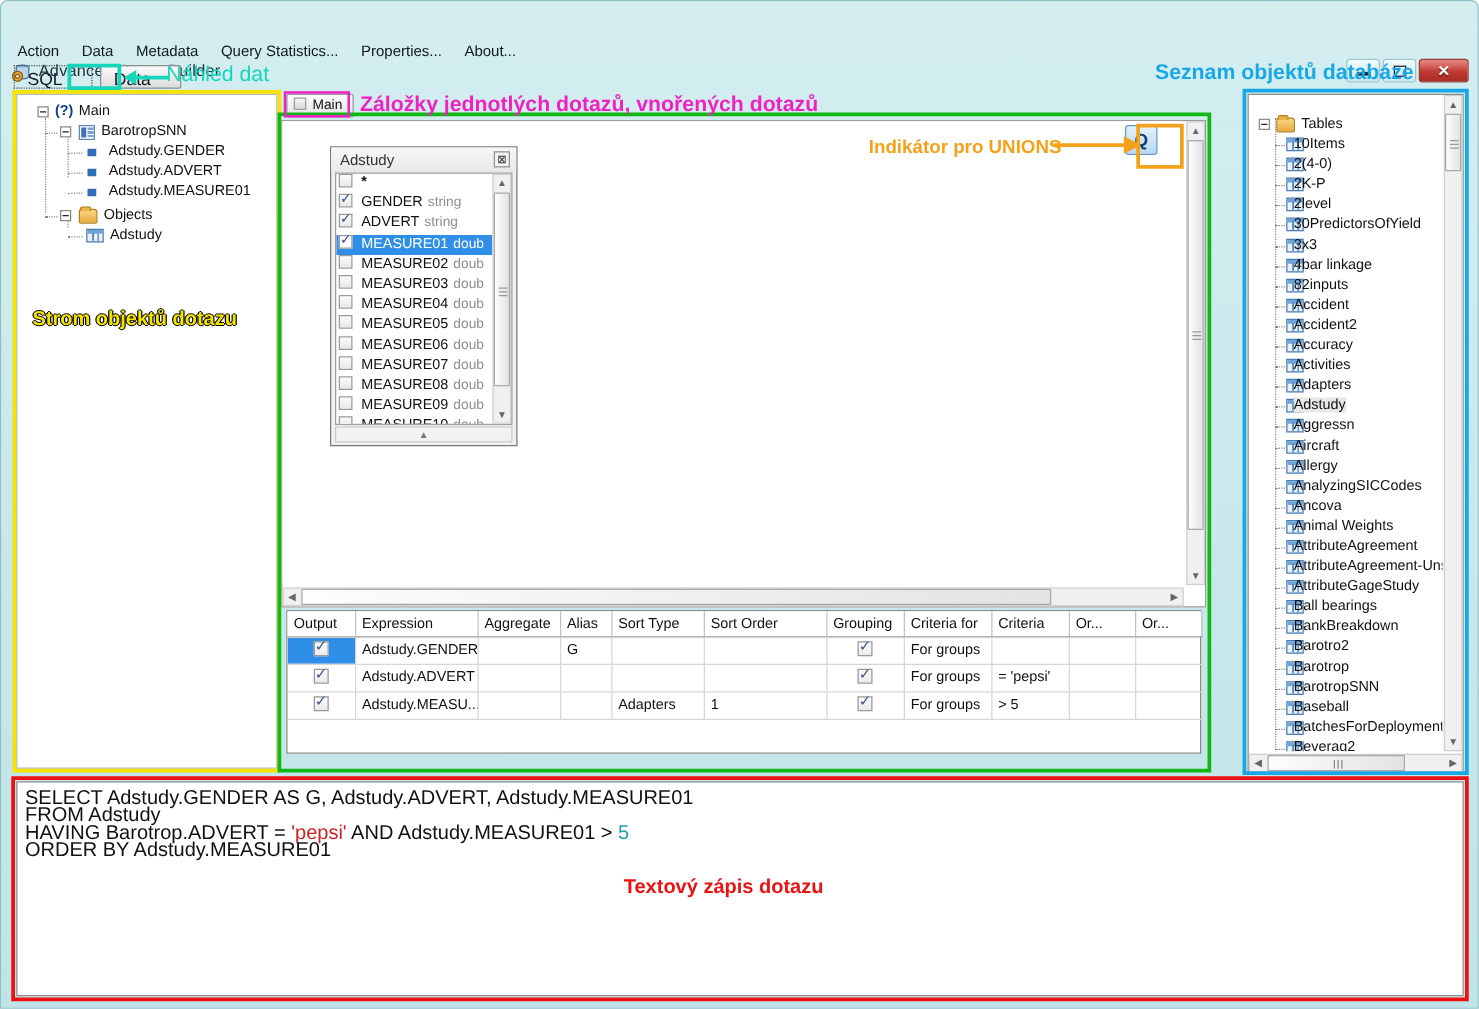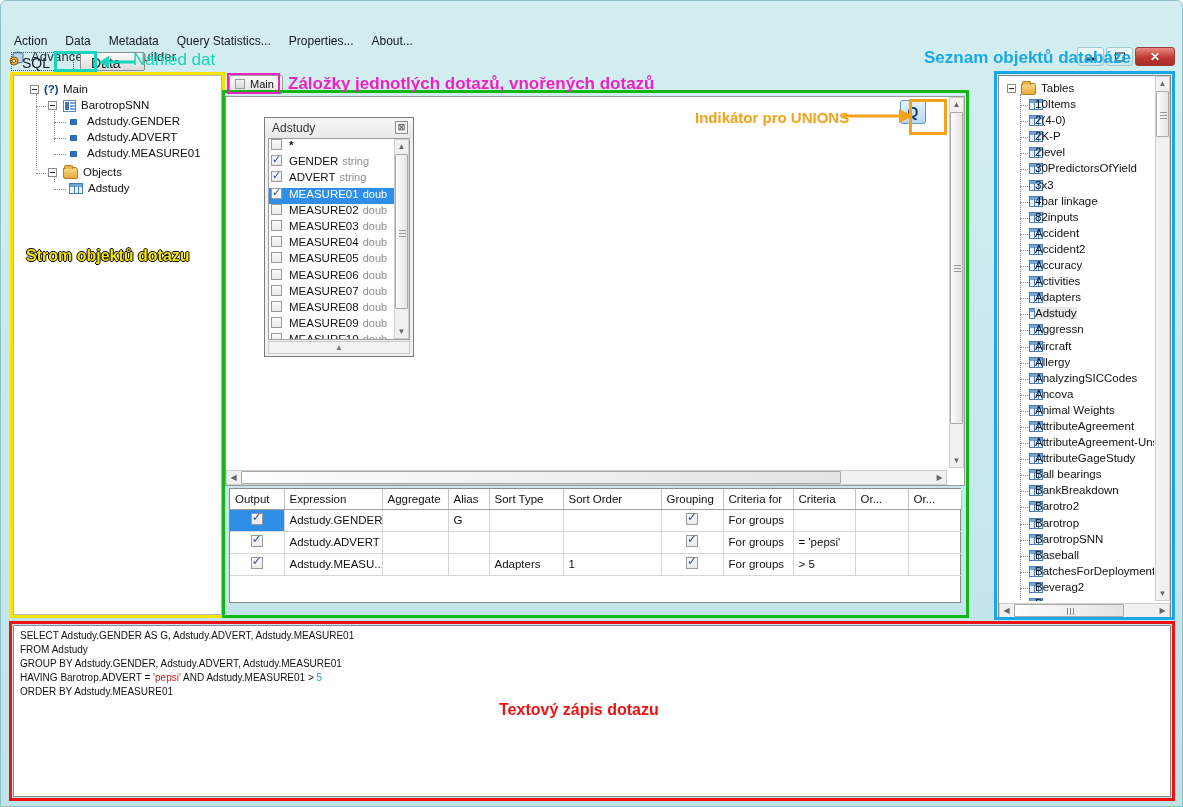--- a/index.html
+++ b/index.html
@@ -240,21 +240,21 @@
     background:#fff; border:1px solid #8a8a8a; overflow:hidden;
   }
   .ot-row { position:relative; height:16.1px; font-size:11.5px; color:#111; white-space:nowrap; }
   .ot-row .otlbl { position:absolute; left:36px; top:1px; }
   .ot-row.sel .otlbl { background:#e8e8e8; }
 
   
   #sqlpanel {
     position:absolute; left:12px; top:624px; width:1158px; height:172px;
     background:#fff; border:1px solid #8a8a8a;
-    font-size:10px; color:#111; padding:4px 0 0 6px;
+    font-size:16px; color:#111; padding:4px 0 0 6px;
   }
   .sqlline { height:14px; white-space:pre; }
   .lit-str { color:#cc2222; }
   .lit-num { color:#1f9fa8; }
 
   
   .anno-box { position:absolute; pointer-events:none; }
   #an-yellow { left:9px;  top:71px;  width:215px; height:546px; border:3px solid #f5e400; }
   #an-green  { left:221px;top:89px;  width:747px; height:528px; border:3px solid #11b814; }
   #an-magenta{ left:226px;top:72px;  width:53px;  height:21px;  border:2px solid #ef21c3; }
@@ -513,21 +513,21 @@
           <td></td>
         </tr>
       </tbody>
     </table>
   </div>
 
   <div id="objpanel">
     <div style="position:absolute; left:0; top:0; right:16px; bottom:17px; overflow:hidden;">
       <div class="dotline" style="left:21px; top:18px; height:516px;"></div>
 
-      <div class="ot-row" style="margin-top:5px;">
+      <div class="ot-row" style="margin-top:16px;">
         <div class="expander" style="left:8px;"></div>
         <span class="icon-folder" style="left:22px;"></span>
         <span class="otlbl" style="left:42px;">Tables</span>
       </div>
 
       <div class="ot-row">
           <div class="dothz" style="left:21px;top:8px;width:10px;"></div>
           <span class="icon-table" style="left:30px;"></span>
           <span class="otlbl">10Items</span>
         </div>
@@ -701,21 +701,20 @@
       <div class="sb-thumb" style="left:14px; top:0; width:110px; height:13px;">
         <div style="position:absolute; left:52px; top:3px; width:1px; height:7px; background:#888; box-shadow:3px 0 0 #888, 6px 0 0 #888;"></div>
       </div>
       <div class="sb-arrow" style="right:0; top:0;">▶</div>
     </div>
   </div>
 
   <div id="sqlpanel">
     <div class="sqlline">SELECT Adstudy.GENDER AS G, Adstudy.ADVERT, Adstudy.MEASURE01</div>
     <div class="sqlline">FROM Adstudy</div>
-    <div class="sqlline">GROUP BY Adstudy.GENDER, Adstudy.ADVERT, Adstudy.MEASURE01</div>
     <div class="sqlline"><span>HAVING Barotrop.ADVERT = </span><span class="lit-str">'pepsi'</span><span> AND Adstudy.MEASURE01 &gt; </span><span class="lit-num">5</span></div>
     <div class="sqlline">ORDER BY Adstudy.MEASURE01</div>
   </div>
 
   <div class="anno-box" id="an-yellow"></div>
   <div class="anno-box" id="an-green"></div>
   <div class="anno-box" id="an-magenta"></div>
   <div class="anno-box" id="an-cyanr"></div>
   <div class="anno-box" id="an-red"></div>
   <div class="anno-box" id="an-cyanT"></div>

